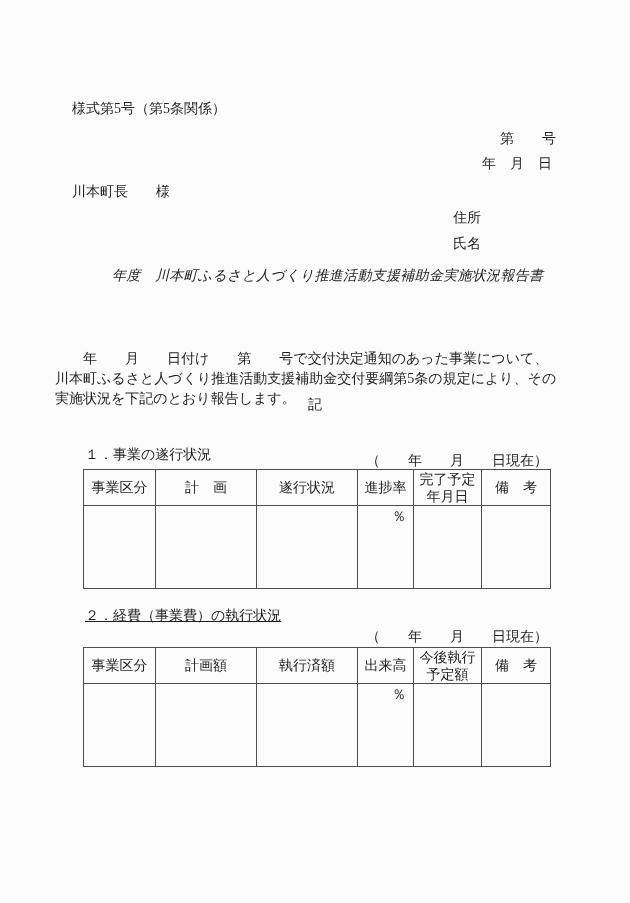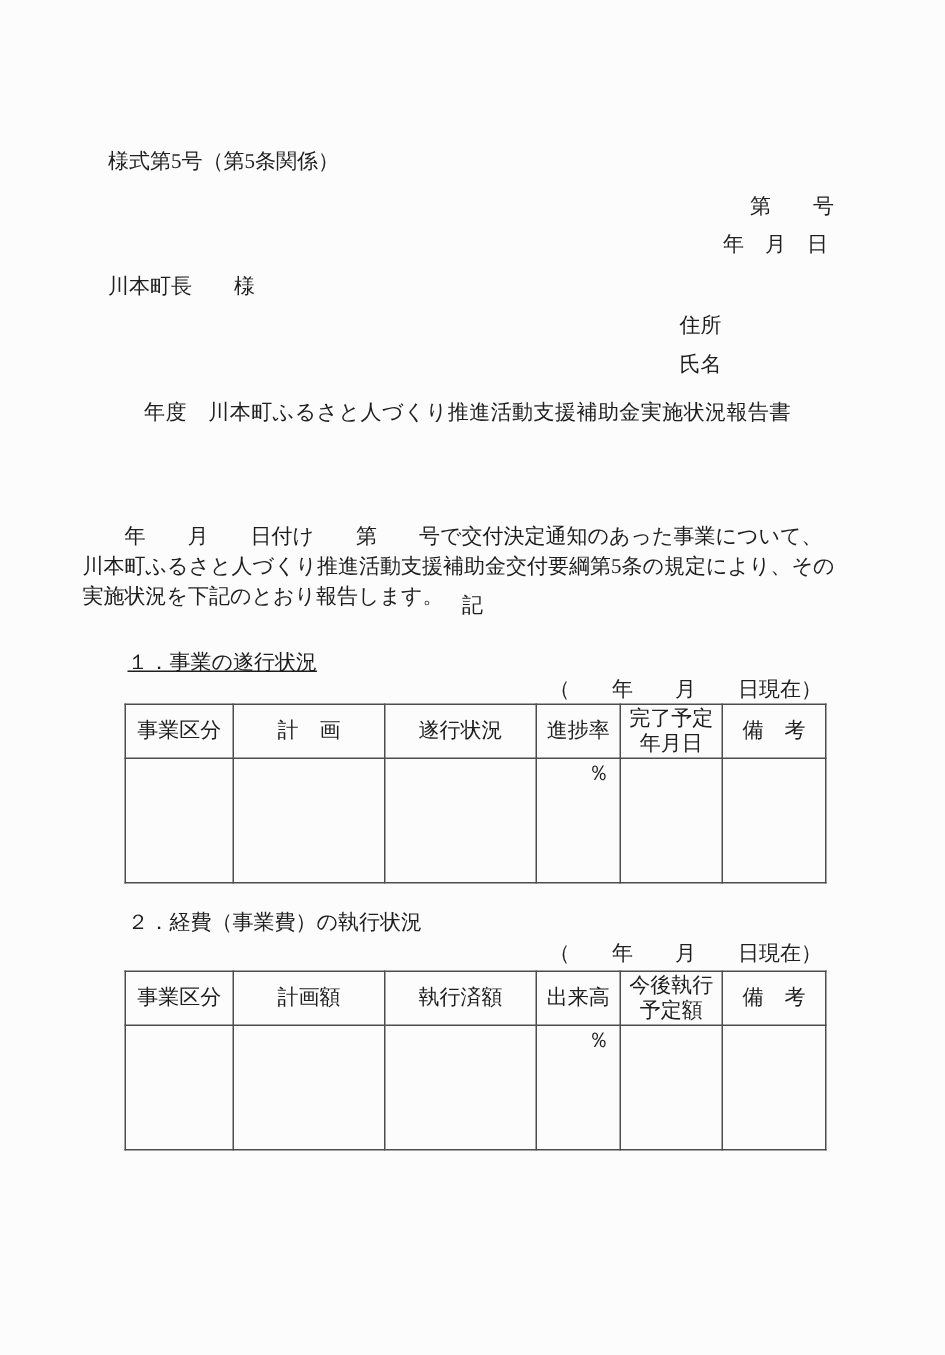--- a/index.html
+++ b/index.html
@@ -55,29 +55,29 @@
   <div class="abs" style="left:72px; top:100px;">様式第5号（第5条関係）</div>
 
   <div class="right-anchor" style="right:74px; top:130px;">第　　号</div>
   <div class="right-anchor" style="right:78px; top:155px;">年　月　日</div>
 
   <div class="abs" style="left:72px; top:183px;">川本町長　　様</div>
 
   <div class="abs" style="left:453px; top:209px;">住所</div>
   <div class="abs" style="left:453px; top:235px;">氏名</div>
 
-  <div class="abs" style="left:96px; top:267px; letter-spacing:0.3px;">年度　川本町ふるさと人づくり推進活動支援補助金実施状況報告書</div>
+  <div class="abs" style="left:112px; top:267px; letter-spacing:0.3px;font-style:italic;">年度　川本町ふるさと人づくり推進活動支援補助金実施状況報告書</div>
 
   <div class="para-line" style="top:313px;">　　年　　月　　日付け　　第　　号で交付決定通知のあった事業について、</div>
   <div class="para-line" style="top:333px;text-align:right;">川本町ふるさと人づくり推進活動支援補助金交付要綱第5条の規定により、その</div>
   <div class="para-line" style="top:353px;">実施状況を下記のとおり報告します。</div>
 
   <div class="centered" style="top:396px;">記</div>
 
-  <div class="abs" style="left:85px; top:434px;text-decoration:underline;">１．事業の遂行状況</div>
+  <div class="abs" style="left:85px; top:446px;">１．事業の遂行状況</div>
   <div class="right-anchor" style="right:82px; top:452px;">（　　年　　月　　日現在）</div>
 
   <table class="form-table" style="left:83px; top:469px;">
     <colgroup>
       <col style="width:72px">
         <col style="width:101px">
         <col style="width:101px">
       <col style="width:56px">
         <col style="width:68px">
         <col style="width:69px">
@@ -97,21 +97,21 @@
         <td></td>
         <td></td>
         <td></td>
         <td class="unit-cell">％</td>
         <td></td>
         <td></td>
       </tr>
     </tbody>
   </table>
 
-  <div class="abs" style="left:85px; top:607px;">２．経費（事業費）の執行状況</div>
+  <div class="abs" style="left:85px; top:607px;text-decoration:underline;">２．経費（事業費）の執行状況</div>
   <div class="right-anchor" style="right:82px; top:628px;">（　　年　　月　　日現在）</div>
 
   <table class="form-table" style="left:83px; top:647px;">
     <colgroup>
       <col style="width:72px">
         <col style="width:101px">
         <col style="width:101px">
       <col style="width:56px">
         <col style="width:68px">
         <col style="width:69px">

